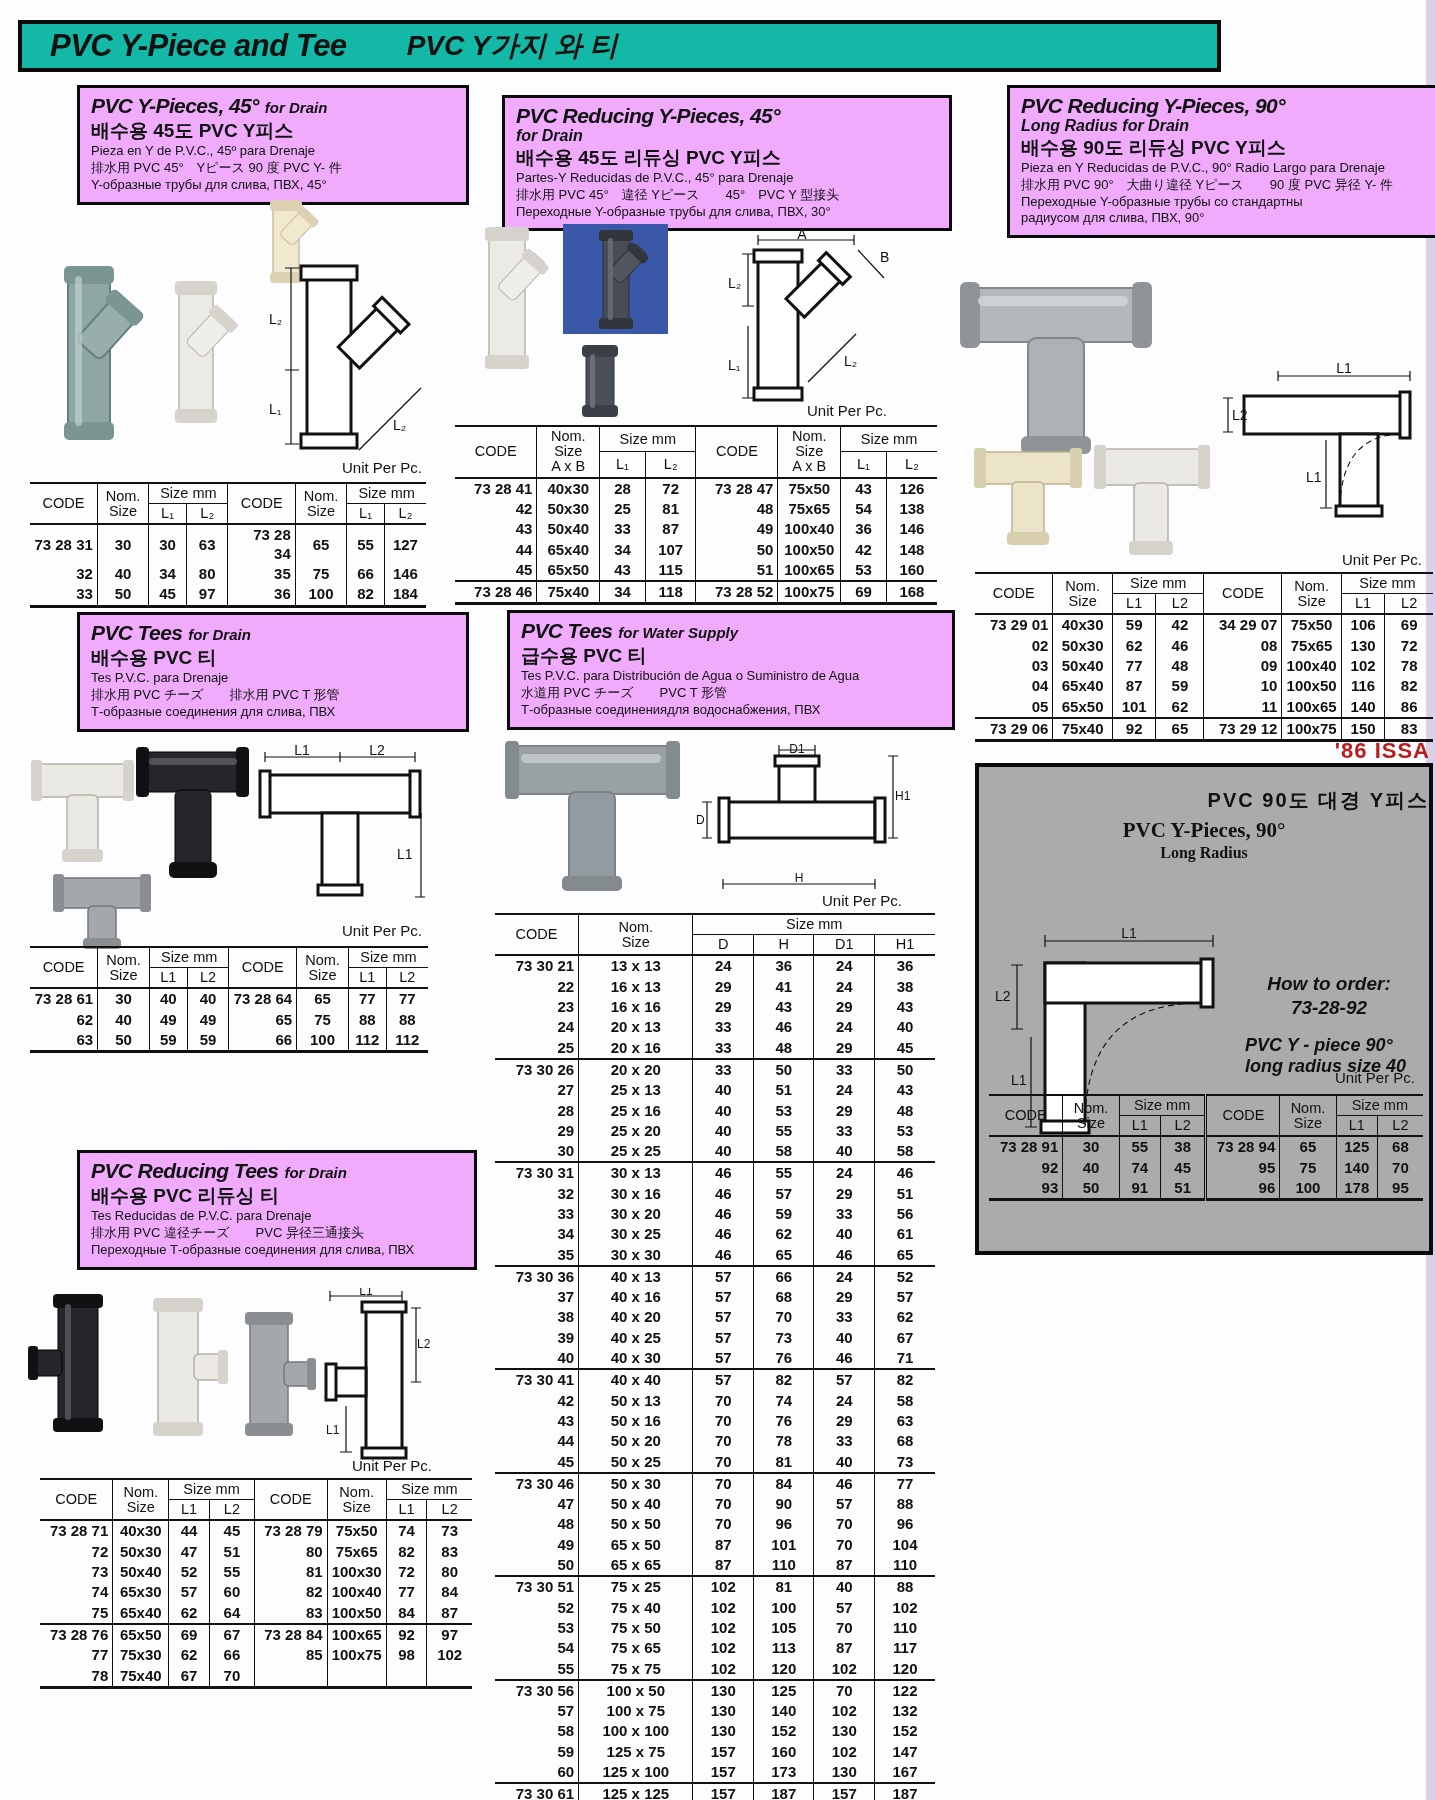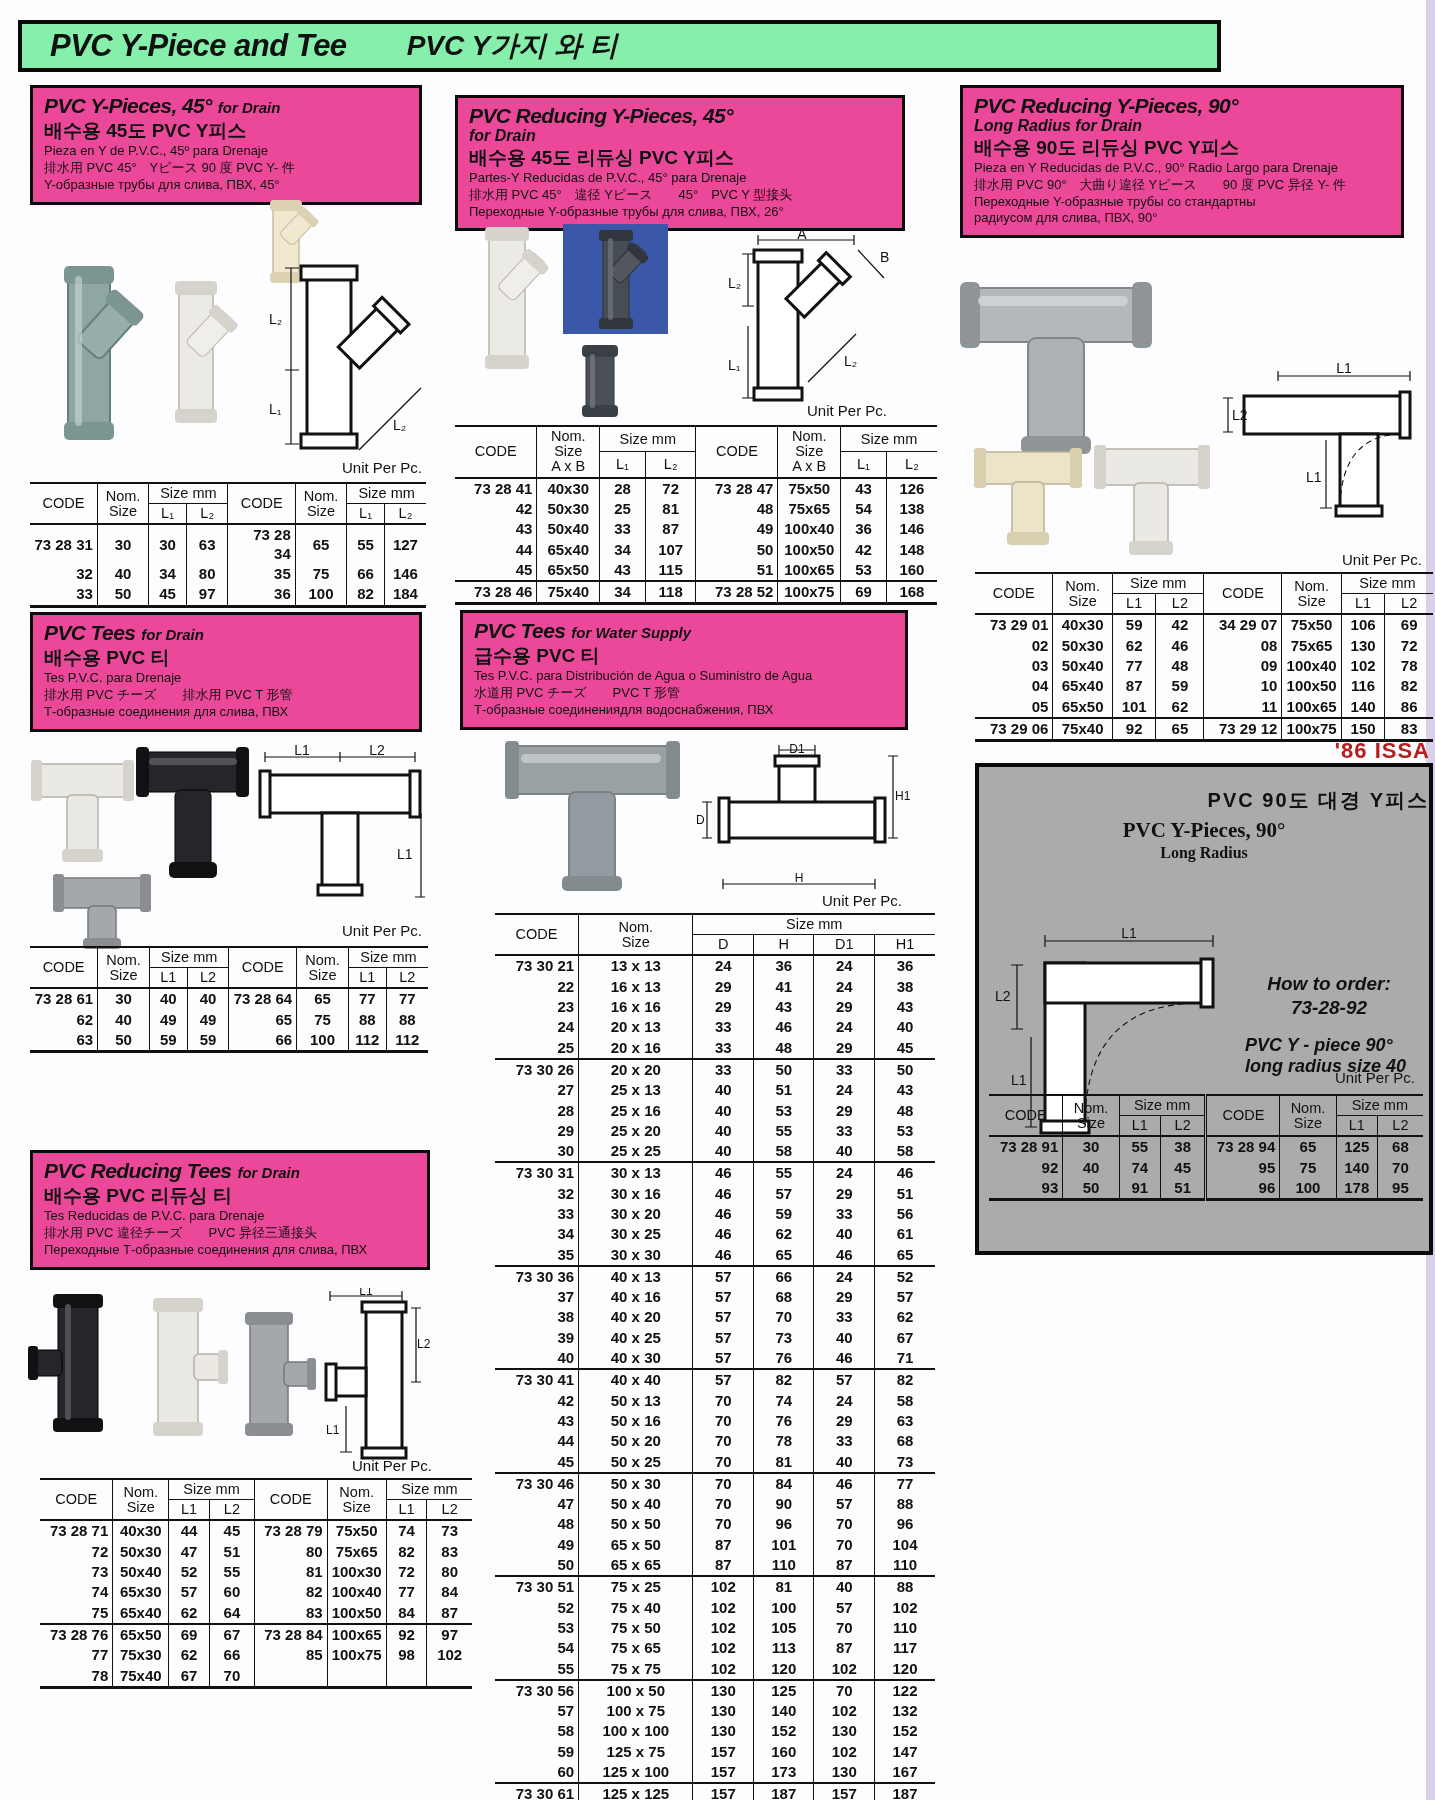--- a/index.html
+++ b/index.html
@@ -1,24 +1,24 @@
 <!DOCTYPE html>
 <html><head>
 <meta charset="utf-8">
 <style>
   html,body{margin:0;padding:0;}
   body{width:1435px;height:1800px;position:relative;background:#fdfcfe;
        font-family:"Liberation Sans","DejaVu Sans",sans-serif;color:#111;overflow:hidden;}
   .edge-strip{position:absolute;right:0;top:0;width:9px;height:100%;background:#d9d0ea;}
-  .banner{position:absolute;left:18px;top:20px;width:1203px;height:52px;background:#86efac;
+  .banner{position:absolute;left:18px;top:20px;width:1203px;height:52px;background:#14b8a6;
           border:4px solid #0a0a0a;box-sizing:border-box;display:flex;align-items:center;}
   .banner-en{font-size:31px;font-weight:700;font-style:italic;margin-left:28px;letter-spacing:-0.5px;}
   .banner-ko{font-size:28px;font-weight:700;font-style:italic;margin-left:60px;}
-  .sec-header{position:absolute;background:#ec4899;border:3px solid #0b0b0b;
-              padding:6px 11px 8px;box-sizing:border-box;}
+  .sec-header{position:absolute;background:#f0abfc;border:3px solid #0b0b0b;
+              padding:6px 11px 8px;box-sizing:border-box;margin-left:47px;}
   .sec-header .big{font-size:21px;font-weight:700;font-style:italic;letter-spacing:-0.6px;}
   .sec-header .sfx{font-size:15px;font-weight:700;font-style:italic;margin-left:6px;}
   .sec-header .sfx-block{display:block;font-size:16px;font-weight:700;font-style:italic;line-height:1.05;}
   .sec-header .ko{font-size:19px;font-weight:700;margin-top:2px;line-height:1.15;}
   .sec-header .ln{font-size:13px;margin-top:1px;line-height:1.25;white-space:pre-line;}
   .unit{position:absolute;font-size:15px;text-align:right;width:150px;}
   .photo,.diag{position:absolute;}
   .photo svg,.diag svg{display:block;width:100%;height:100%;}
   .pipe rect,.pipe path{fill:#ffffff;stroke:#111;stroke-width:3;}
   .thin{stroke:#111;stroke-width:1.2;fill:none;}
@@ -189,21 +189,21 @@
         </tr>
       </tbody>
     </table>
   </div>
 
 <div class="sec-header" style="left:455px;top:95px;width:450px;">
   <div><span class="big">PVC Reducing Y-Pieces, 45°</span><span class="sfx-block">for Drain</span></div>
   <div class="ko">배수용 45도 리듀싱 PVC Y피스</div>
   <div class="ln">Partes-Y Reducidas de P.V.C., 45° para Drenaje</div>
   <div class="ln">排水用 PVC 45°　違径 Yピース　　45°　PVC Y 型接头</div>
-  <div class="ln">Переходные Y-образные трубы для слива, ПВХ, 26°</div>
+  <div class="ln">Переходные Y-образные трубы для слива, ПВХ, 30°</div>
 </div>
 
 <div class="photo" style="left:455px;top:224px;width:105px;height:150px;">
   <svg viewBox="0 0 105 150">
       <rect x="34" y="6" width="36" height="138" rx="5" fill="#eceae5" stroke="#b9b5ac" stroke-width="1.5"></rect>
       <rect x="30" y="3" width="44" height="14" rx="4" fill="#d6d3cc"></rect>
       <rect x="30" y="131" width="44" height="14" rx="4" fill="#d6d3cc"></rect>
       <g transform="rotate(-47 52 68)">
         <rect x="49" y="57" width="50" height="22" rx="5" fill="#f0eee9" stroke="#b9b5ac"></rect>
         <rect x="88" y="53" width="11" height="30" rx="4" fill="#d6d3cc"></rect>

